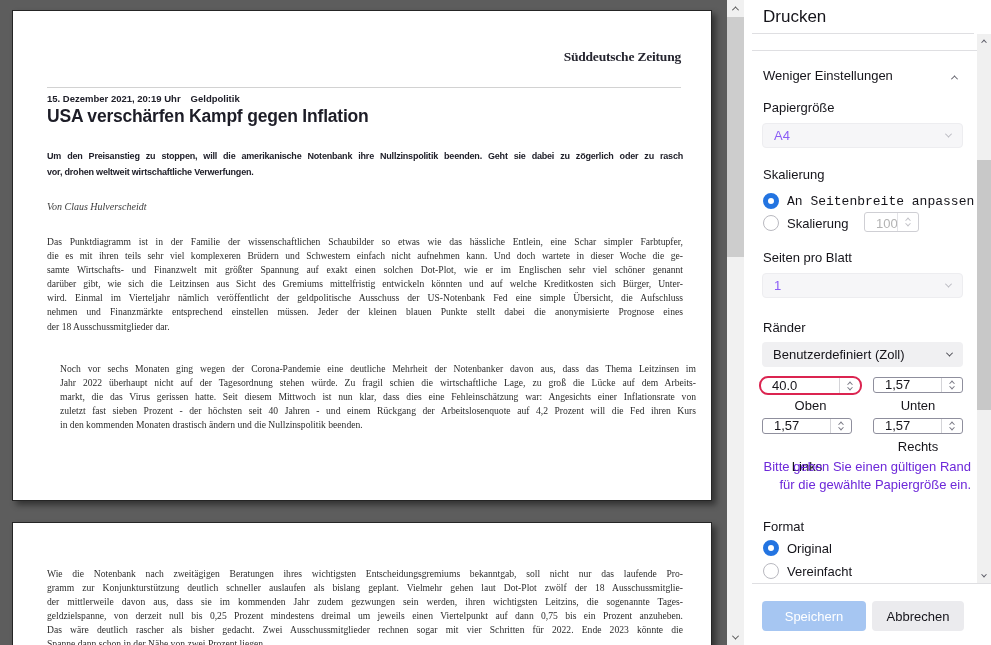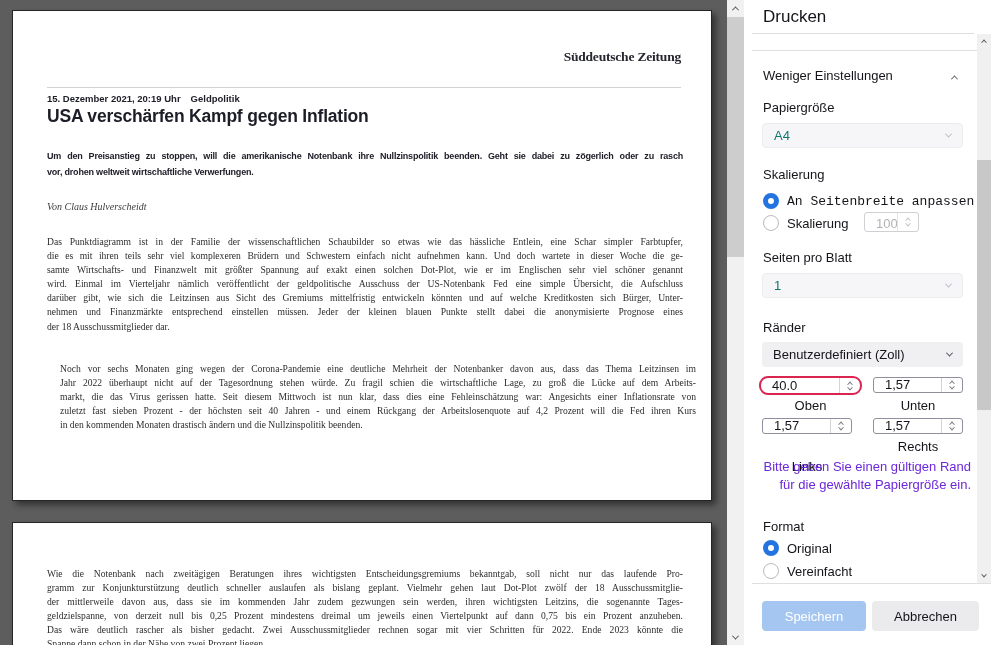--- a/index.html
+++ b/index.html
@@ -50,21 +50,21 @@
   #div1 { top:33px; left:8px; width:222px; }
   #div2 { top:50px; left:8px; width:226px; }
   #div3 { top:583px; left:8px; width:239px; }
 
   .sec-label { font-size:13px; color:#15141a; }
   .row-toggle { left:19px; top:68px; font-size:13px; }
 
   .select { left:18px; width:201px; height:25px; border-radius:4px; font-size:13px;
             display:flex; align-items:center; padding:0 11px; }
   .select .chev { position:absolute; right:11px; }
-  .select.disabled { background:#f6f6f8; color:#0f766e; border:1px solid #ededf0; }
+  .select.disabled { background:#f6f6f8; color:#8b5cf6; border:1px solid #ededf0; }
   .select.disabled .chev { color:#b8b8bf; }
   .select.enabled { background:#f0f0f2; color:#15141a; }
   .select.enabled .chev { color:#45454d; }
 
   .radio { width:16px; height:16px; border-radius:50%; background:#fff; }
   .radio.on  { border:5px solid #2374e1; }
   .radio.off { border:1px solid #b9b9c0; }
   .radio-label { font-size:13px; }
 
   .num { height:16px; background:#fff; border:1px solid #8f8f9d; border-radius:3px;
@@ -81,21 +81,21 @@
 
   
   #dlg-scroll { left:233px; top:34px; width:14px; height:549px; background:#f0f0f0; }
   #dlg-thumb { left:0; top:126px; width:14px; height:250px; background:#c8c8c8; }
   .dlg-sb-btn { left:0; width:14px; height:14px; display:flex; align-items:center;
                 justify-content:center; color:#5b5b66; }
 
   .btn { top:601px; height:30px; border-radius:4px; font-size:13px;
          display:flex; align-items:center; justify-content:center; cursor:pointer; }
   #btn-save { left:18px; width:104px; background:#a6c6f2; color:#ffffff; }
-  #btn-cancel { left:128px; width:107px; background:#ebebee; color:#15141a; }
+  #btn-cancel { left:128px; width:92px; background:#ebebee; color:#15141a; }
 </style>
 </head>
 <body>
 
 <div id="preview" class="abs">
 
   <div id="page1" class="abs page">
     <div class="abs sz-logo">Süddeutsche Zeitung</div>
     <div class="abs page-rule"></div>
     <div class="abs dateline">
@@ -104,22 +104,22 @@
     <div class="abs headline">USA verschärfen Kampf gegen Inflation</div>
     <div class="abs lead">
       <div class="jline">Um den Preisanstieg zu stoppen, will die amerikanische Notenbank ihre Nullzinspolitik beenden. Geht sie dabei zu zögerlich oder zu rasch</div>
       <div class="jline jlast">vor, drohen weltweit wirtschaftliche Verwerfungen.</div>
     </div>
     <div class="abs byline">Von Claus Hulverscheidt</div>
     <div id="para1" class="abs bodytext">
       <div class="jline">Das Punktdiagramm ist in der Familie der wissenschaftlichen Schaubilder so etwas wie das hässliche Entlein, eine Schar simpler Farbtupfer,</div>
       <div class="jline">die es mit ihren teils sehr viel komplexeren Brüdern und Schwestern einfach nicht aufnehmen kann. Und doch wartete in dieser Woche die ge-</div>
       <div class="jline">samte Wirtschafts- und Finanzwelt mit größter Spannung auf exakt einen solchen Dot-Plot, wie er im Englischen sehr viel schöner genannt</div>
+      <div class="jline">darüber gibt, wie sich die Leitzinsen aus Sicht des Gremiums mittelfristig entwickeln könnten und auf welche Kreditkosten sich Bürger, Unter-</div>
       <div class="jline">wird. Einmal im Vierteljahr nämlich veröffentlicht der geldpolitische Ausschuss der US-Notenbank Fed eine simple Übersicht, die Aufschluss</div>
-      <div class="jline">darüber gibt, wie sich die Leitzinsen aus Sicht des Gremiums mittelfristig entwickeln könnten und auf welche Kreditkosten sich Bürger, Unter-</div>
       <div class="jline">nehmen und Finanzmärkte entsprechend einstellen müssen. Jeder der kleinen blauen Punkte stellt dabei die anonymisierte Prognose eines</div>
       <div class="jline jlast">der 18 Ausschussmitglieder dar.</div>
     </div>
     <div id="para2" class="abs bodytext">
       <div class="jline">Noch vor sechs Monaten ging wegen der Corona-Pandemie eine deutliche Mehrheit der Notenbanker davon aus, dass das Thema Leitzinsen im</div>
       <div class="jline">Jahr 2022 überhaupt nicht auf der Tagesordnung stehen würde. Zu fragil schien die wirtschaftliche Lage, zu groß die Lücke auf dem Arbeits-</div>
       <div class="jline">markt, die das Virus gerissen hatte. Seit diesem Mittwoch ist nun klar, dass dies eine Fehleinschätzung war: Angesichts einer Inflationsrate von</div>
       <div class="jline">zuletzt fast sieben Prozent - der höchsten seit 40 Jahren - und einem Rückgang der Arbeitslosenquote auf 4,2 Prozent will die Fed ihren Kurs</div>
       <div class="jline jlast">in den kommenden Monaten drastisch ändern und die Nullzinspolitik beenden.</div>
     </div>

